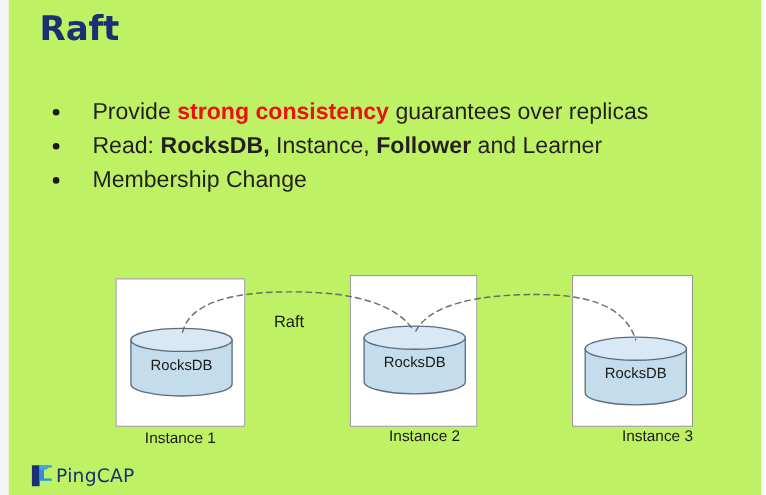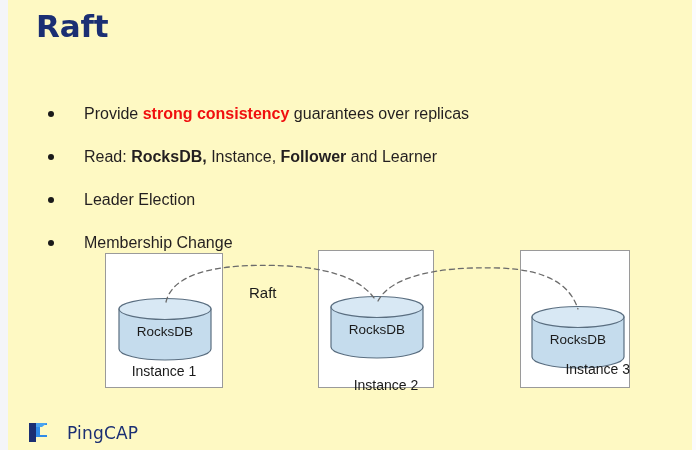--- a/index.html
+++ b/index.html
@@ -7,21 +7,21 @@
     padding: 0;
     background: #ffffff;
   }
   body {
     font-family: "Liberation Sans", sans-serif;
   }
   #slide {
     position: relative;
     width: 696px;
     height: 450px;
-    background: #fef9c3;
+    background: #bef264;
     overflow: hidden;
   }
   
   #left-gutter {
     position: absolute;
     left: 0; top: 0;
     width: 8px; height: 450px;
     background: #f4f5f9;
   }
   #right-gutter {
@@ -47,24 +47,23 @@
   #bullets {
     position: absolute;
     left: 40px;
     top: 86px;
     width: 620px;
   }
   .bullet-row {
     position: relative;
     height: 31px;
     line-height: 31px;
-    font-size: 16px;
+    font-size: 21px;
     color: #231f20;
     white-space: nowrap;
-    margin-top: 12px;
   }
   .bullet-dot {
     position: absolute;
     left: 8px;
     top: 13px;
     width: 6px;
     height: 6px;
     border-radius: 50%;
     background: #1a1a1a;
   }
@@ -114,23 +113,24 @@
   }
   #rdb1 { left: 118px; top: 324px; }
   #rdb2 { left: 330px; top: 322px; }
   #rdb3 { left: 531px; top: 332px; }
 
   .inst-label {
     position: absolute;
     text-align: center;
     font-size: 14px;
     color: #1a1a1a;
+    margin-top: 27px;
   }
   #il1 { left: 105px; top: 363px; width: 118px; }
-  #il2 { left: 318px; top: 377px; width: 136px; }
+  #il2 { left: 318px; top: 361px; width: 136px; }
   #il3 { left: 520px; top: 361px; width: 110px; text-align: right; }
 
   #raft-label {
     position: absolute;
     left: 249px;
     top: 284px;
     font-size: 15px;
     color: #1a1a1a;
   }
 
@@ -141,21 +141,21 @@
     pointer-events: none;
   }
 
   
   #footer-logo {
     position: absolute;
     left: 28px;
     top: 421px;
     display: flex;
     align-items: center;
-    gap: 17px;
+    gap: 1px;
   }
   #logo-mark { width: 22px; height: 23px; display: block; }
   #logo-text {
     font-size: 17px;
     color: #1b2f73;
     letter-spacing: 0.2px;
     font-family: "DejaVu Sans", sans-serif;
   }
 </style>
 </head>
@@ -174,24 +174,20 @@
       <span class="bullet-dot"></span>
       <span class="bullet-text"><span>Provide </span><span class="red">strong consistency</span><span> guarantees over replicas</span></span>
     </div>
 
     <div class="bullet-row">
       <span class="bullet-dot"></span>
       <span class="bullet-text"><span>Read: </span><span class="b">RocksDB,</span><span> Instance, </span><span class="b">Follower</span><span> and Learner</span></span>
     </div>
 
 
-    <div class="bullet-row">
-      <span class="bullet-dot"></span>
-      <span class="bullet-text">Leader Election</span>
-    </div>
 
     <div class="bullet-row">
       <span class="bullet-dot"></span>
       <span class="bullet-text">Membership Change</span>
     </div>
 
   </div>
 
   <div id="diagram">
 

